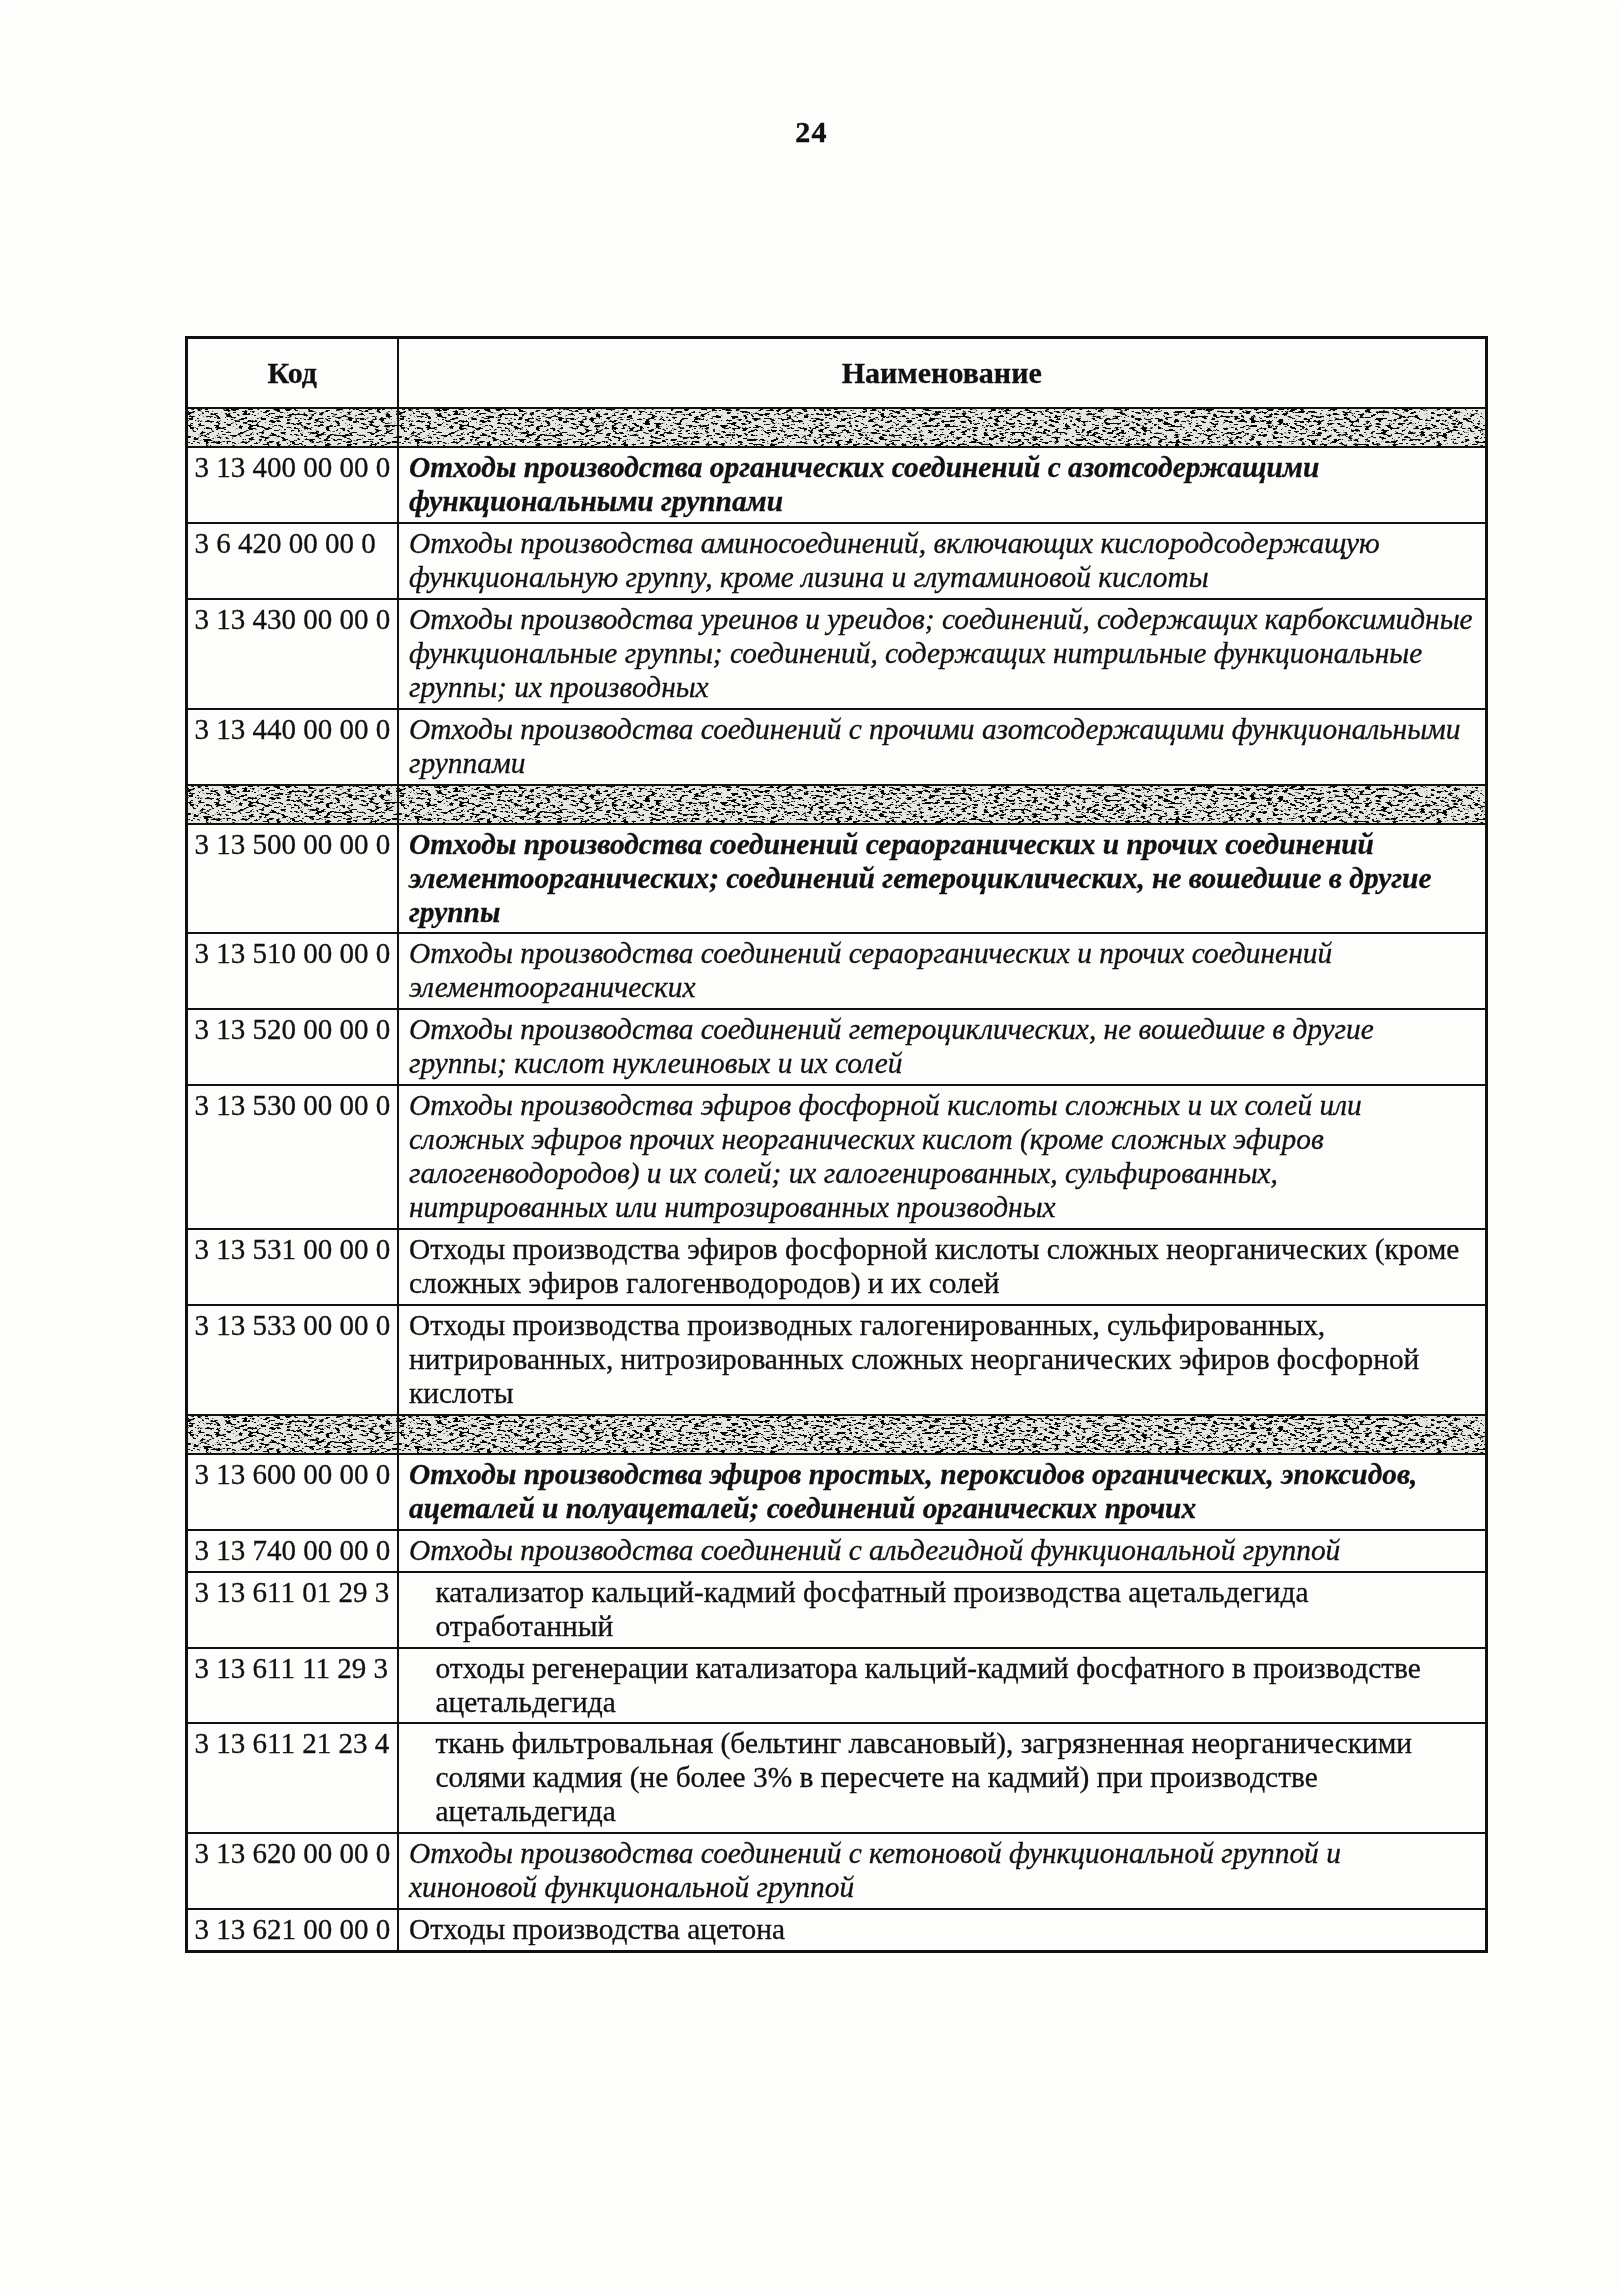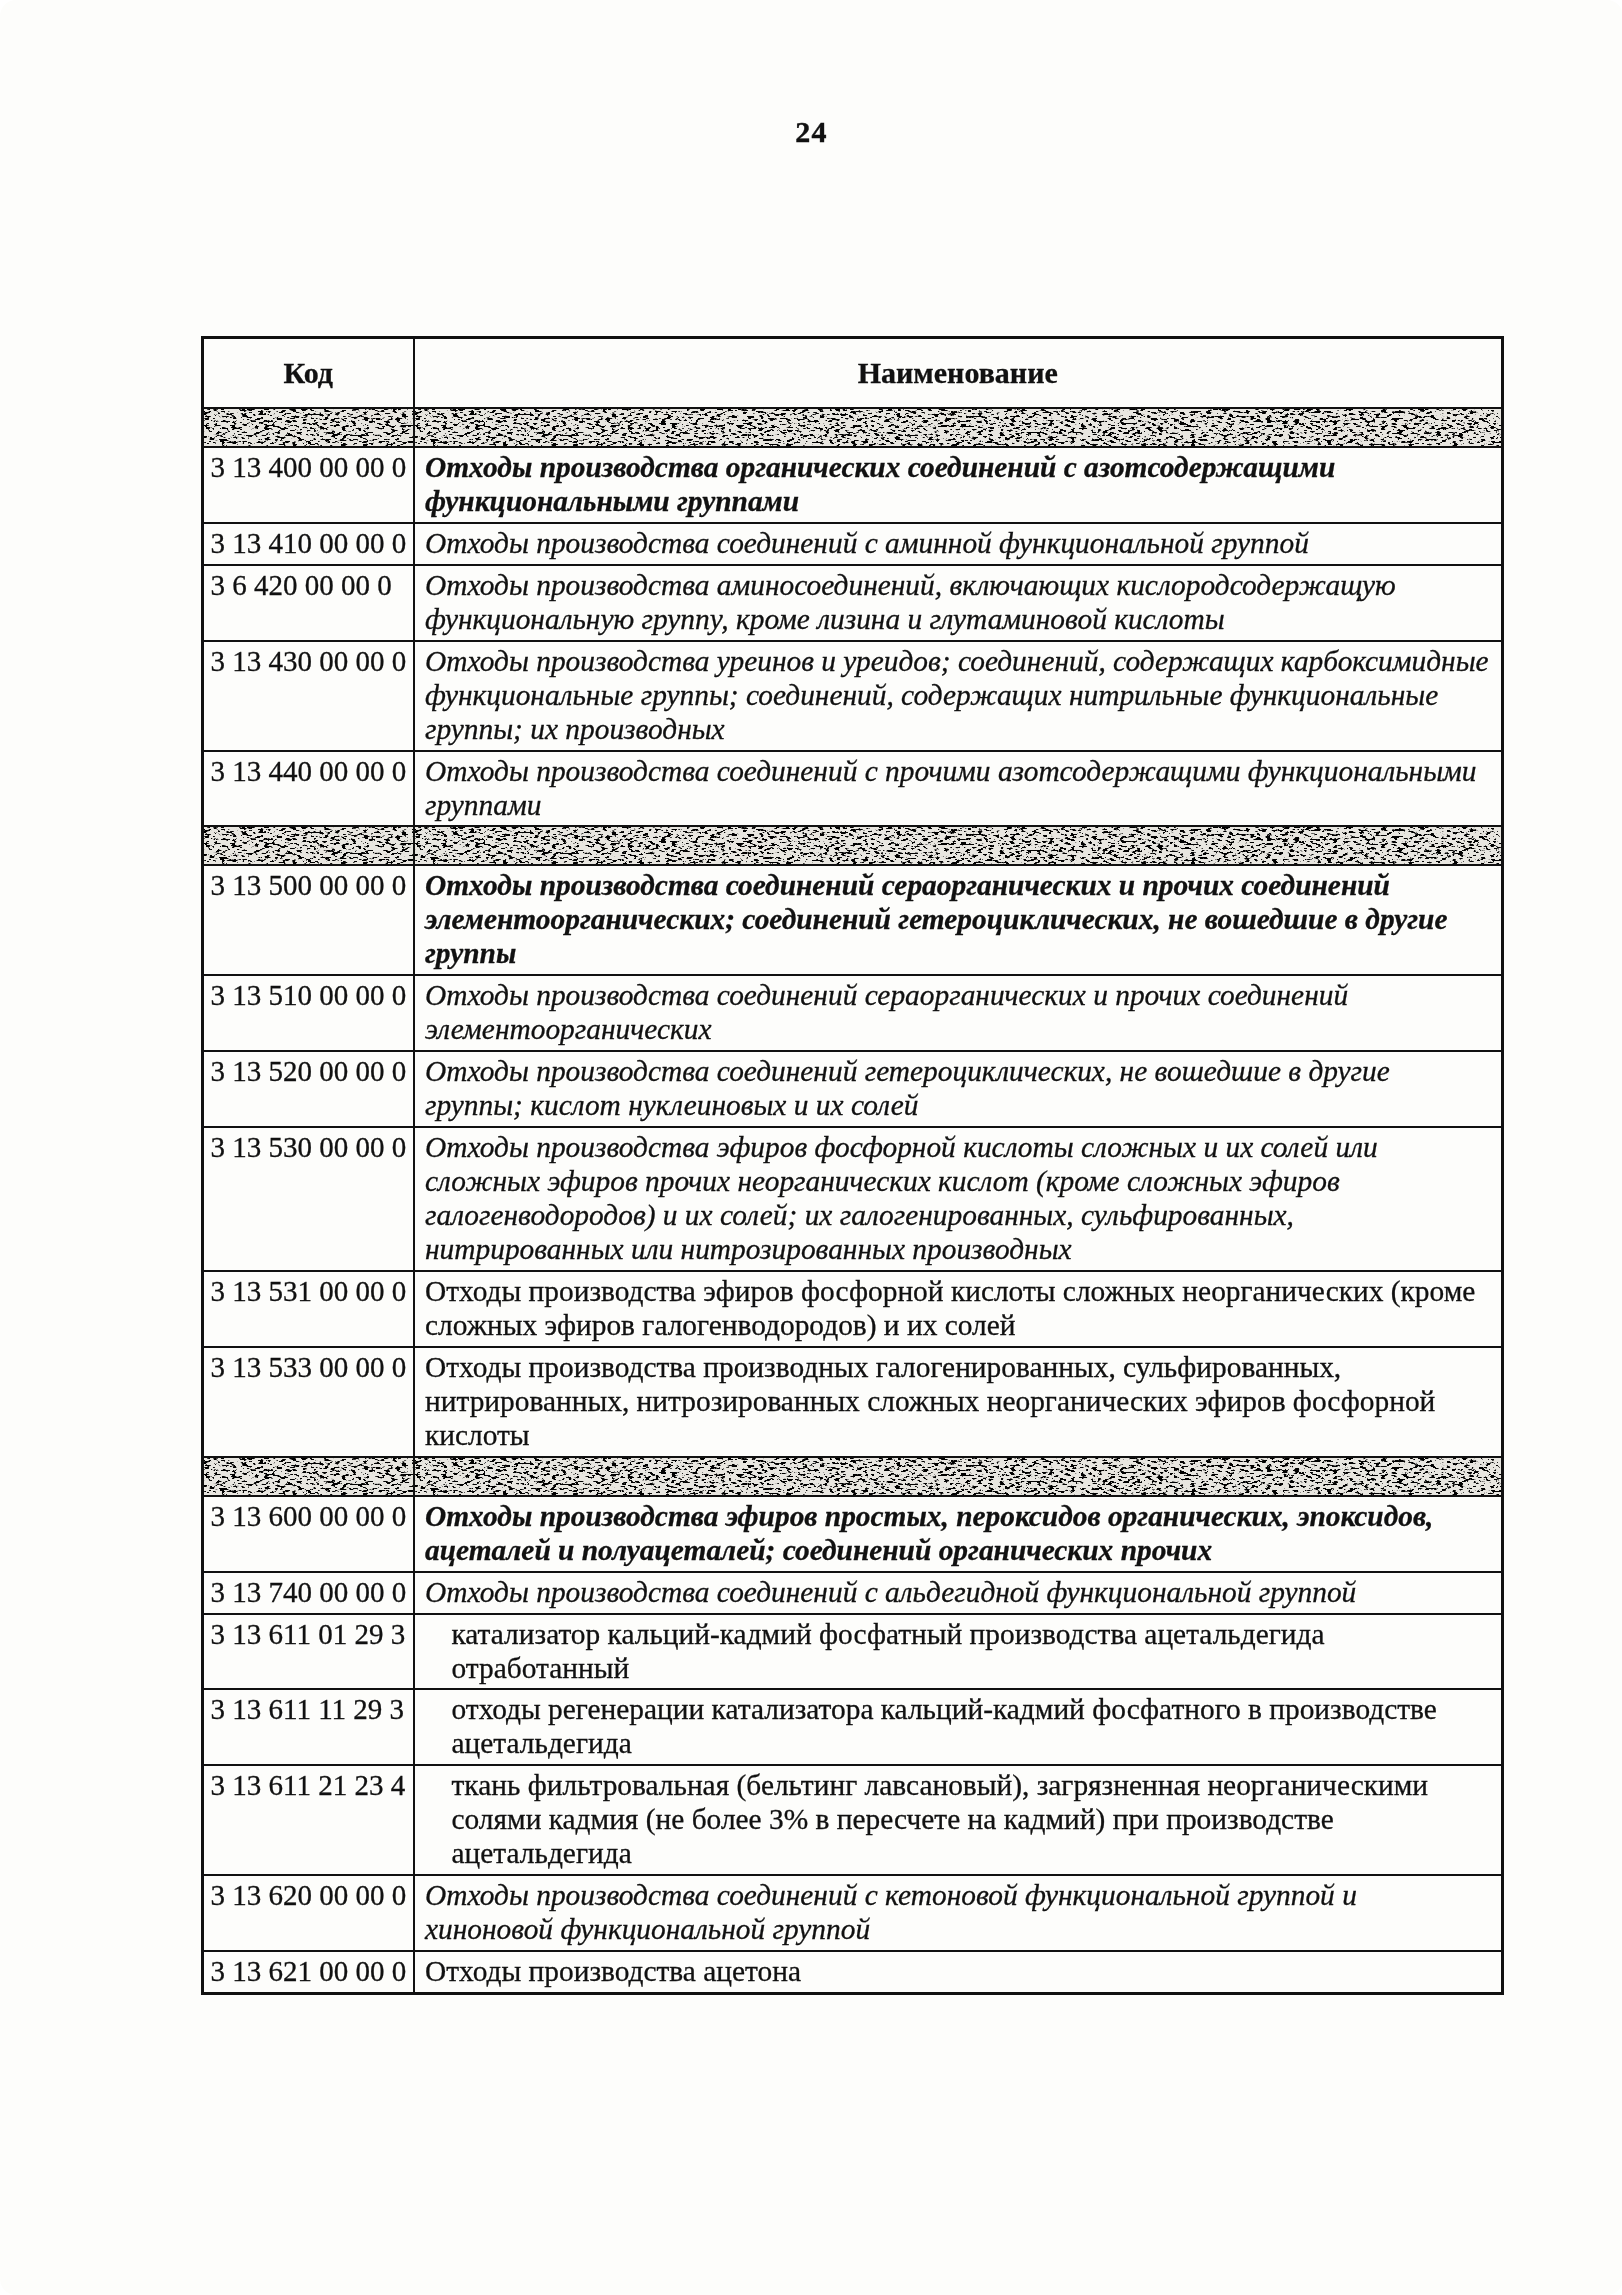--- a/index.html
+++ b/index.html
@@ -25,21 +25,21 @@
     left:0;
     width:100%;
     text-align:center;
     font-size:30px;
     font-weight:bold;
     letter-spacing:1.3px;
     -webkit-text-stroke:0.4px var(--ink);
   }
   table.waste-table{
     position:absolute;
-    left:201px;
+    left:185px;
     top:336px;
     width:1303px;
     table-layout:fixed;
     border-collapse:collapse;
     border:3.3px solid var(--ink);
   }
   .waste-table th,
   .waste-table td{
     border:2px solid var(--ink);
     -webkit-text-stroke:0.3px var(--ink);
@@ -129,30 +129,20 @@
           <td class="cell cell-code">
             <span class="code">3 13 400 00 00 0</span>
             
           </td>
           <td class="cell cell-name">
             <span class="name">Отходы производства органических соединений с азотсодержащими функциональными группами</span>
 
           </td>
         </tr>
 
-        <tr class="row row-group">
-          <td class="cell cell-code">
-            <span class="code">3 13 410 00 00 0</span>
-            
-          </td>
-          <td class="cell cell-name">
-            <span class="name">Отходы производства соединений с аминной функциональной группой</span>
-
-          </td>
-        </tr>
 
         <tr class="row row-group">
           <td class="cell cell-code">
             <span class="code">3 6 420 00 00 0</span>
             
           </td>
           <td class="cell cell-name">
             <span class="name">Отходы производства аминосоединений, включающих кислородсодержащую функциональную группу, кроме лизина и глутаминовой кислоты</span>
 
           </td>

